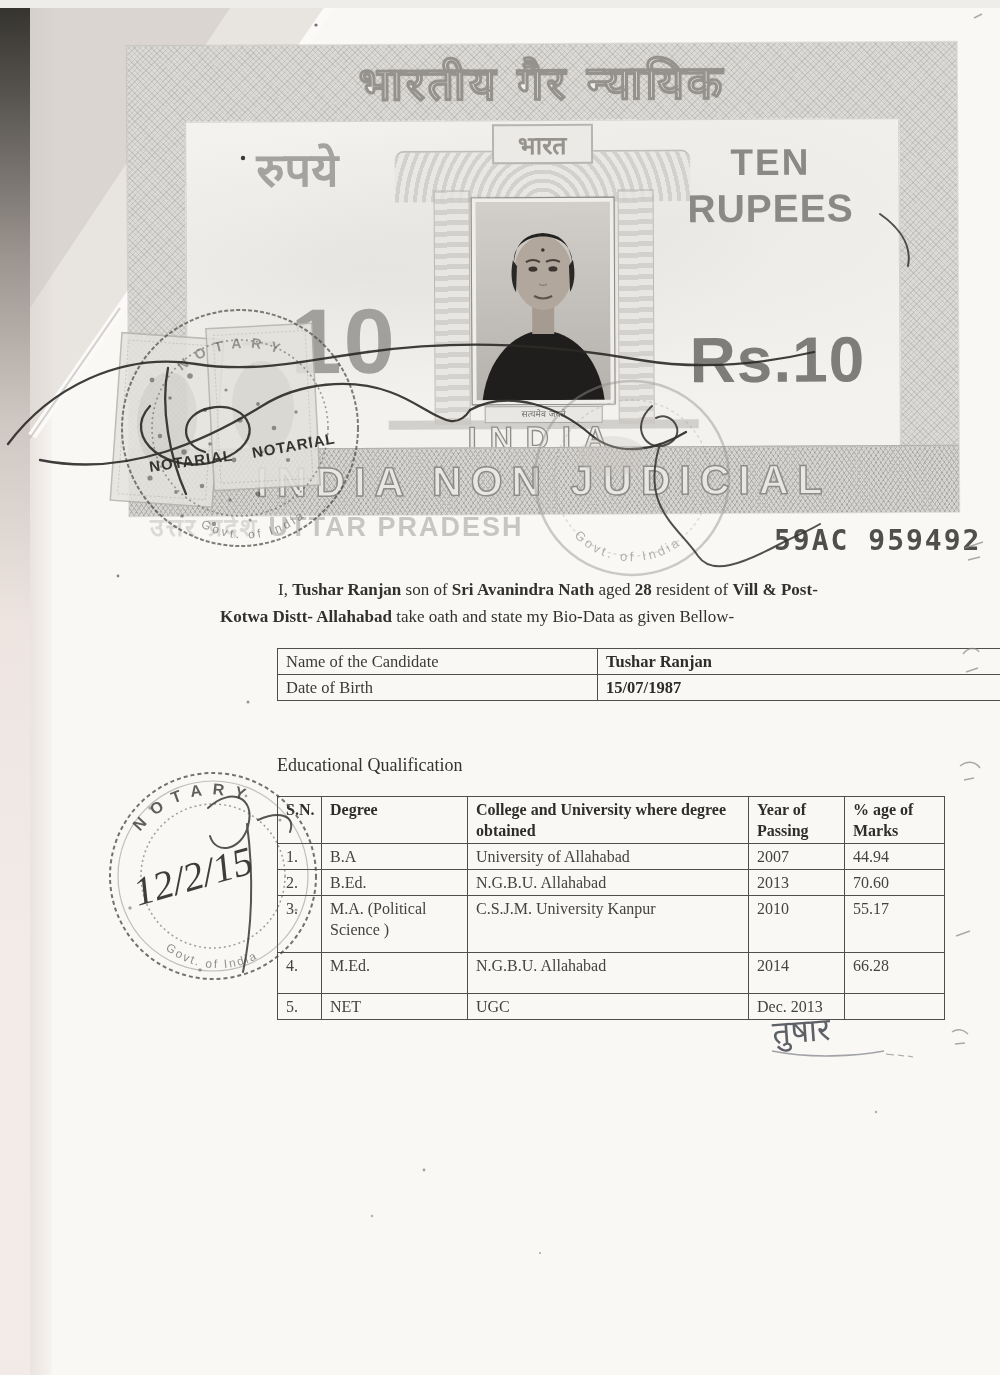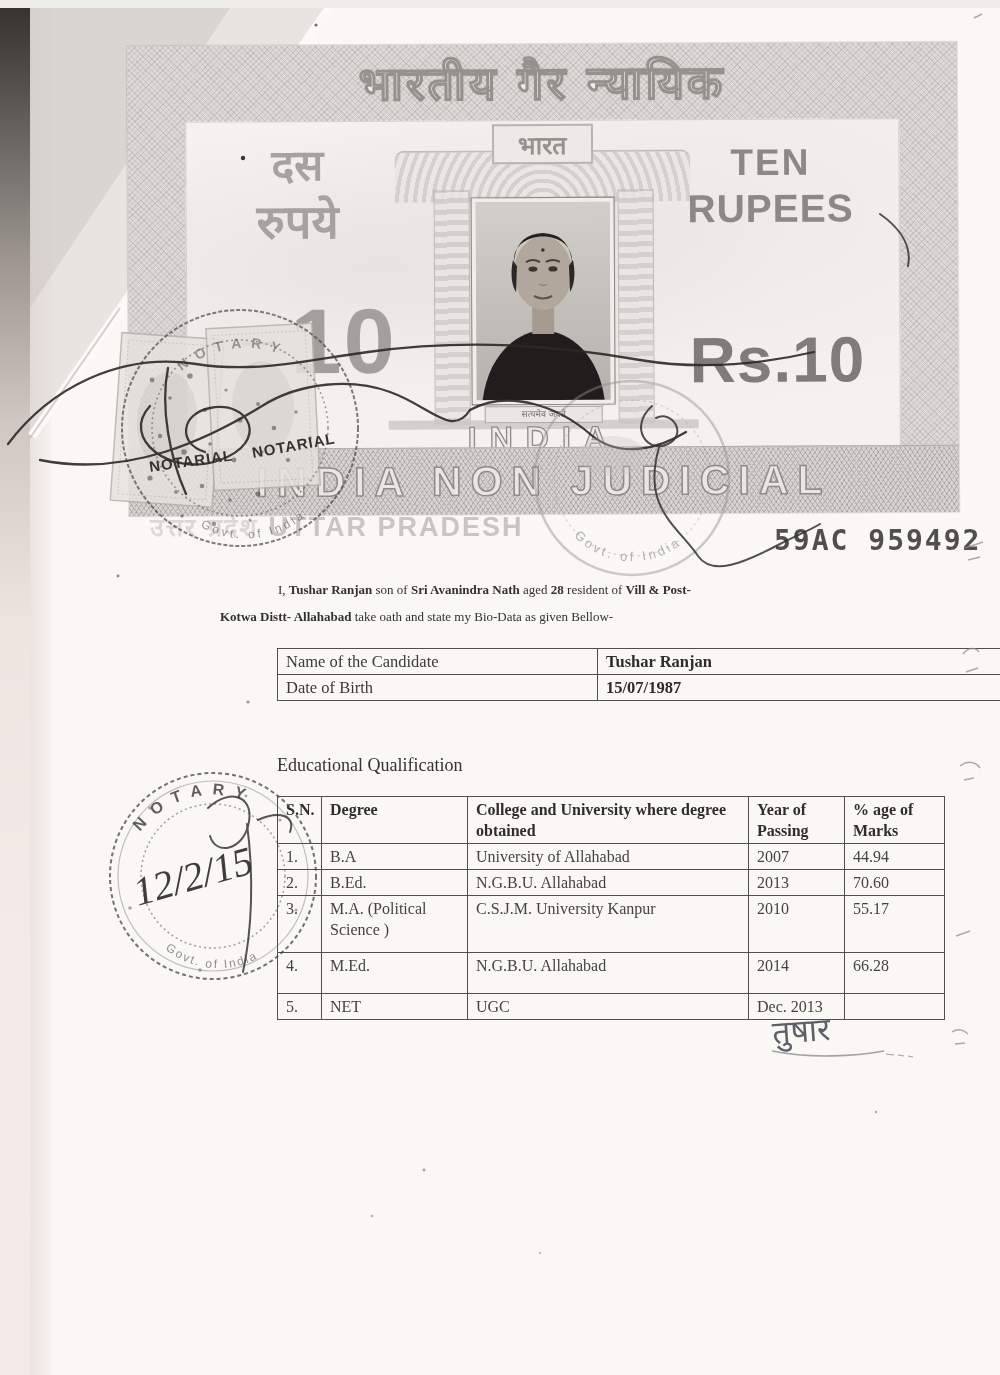--- a/index.html
+++ b/index.html
@@ -78,21 +78,21 @@
     line-height:66px;color:#e9e7e3;-webkit-text-stroke:1.5px #8e8c88;}
 
   
   .state-line{position:absolute;left:150px;top:501px;white-space:nowrap;
     font-family:"Liberation Sans",sans-serif;font-weight:bold;font-size:27px;letter-spacing:2px;color:#c8c6c2;}
   .state-hindi{font-family:"DejaVu Sans",sans-serif;opacity:.6;margin-right:10px;font-size:25px;}
   .serial{position:absolute;left:774px;top:516px;font-family:"DejaVu Sans Mono",monospace;
     font-size:28px;font-weight:bold;letter-spacing:2px;color:#514f4b;}
 
   .affidavit{position:absolute;left:220px;top:568px;width:734px;
-    font-size:13px;line-height:27px;color:#33312e;text-indent:58px;}
+    font-size:17px;line-height:27px;color:#33312e;text-indent:58px;}
   .affidavit .b{font-weight:bold;}
 
   table{border-collapse:collapse;color:#3c3a36;}
   td,th{border:1.6px solid #504e4a;padding:2px 8px;vertical-align:top;font-size:16.5px;line-height:21px;}
   .candidate-table{position:absolute;left:277px;top:640px;width:762px;table-layout:fixed;padding-left:36px;}
   .candidate-table .c-label{width:303px;}
   .candidate-table .c-value{font-weight:bold;color:#2e2c29;}
   .candidate-table tr:nth-child(3) td{height:48px;}
 
   .edu-heading{position:absolute;left:277px;top:747px;font-size:18px;color:#34322f;}
@@ -154,21 +154,20 @@
           <ellipse cx="57" cy="67" rx="4.5" ry="2.6" fill="#3c352f"></ellipse>
           <ellipse cx="77" cy="67" rx="4.5" ry="2.6" fill="#3c352f"></ellipse>
           <path d="M63 82 q 4 3 8 0" stroke="#8d8279" stroke-width="1.5" fill="none"></path>
           <path d="M58 94 q 9 5 18 0" stroke="#5d544c" stroke-width="2.2" fill="none"></path>
         </svg>
       </div>
       <div class="motto-strip">सत्यमेव जयते</div>
       <div class="india-label">INDIA</div>
 
       <div class="left-group">
-        <div class="das">दस</div>
         <div class="rupaye">रुपये</div>
       </div>
       <div class="numeral-wrap">
         <span class="dash"></span><span class="numeral">10</span>
       </div>
 
       <div class="right-group">
         <div class="ten">TEN</div>
         <div class="rupees">RUPEES</div>
       </div>

